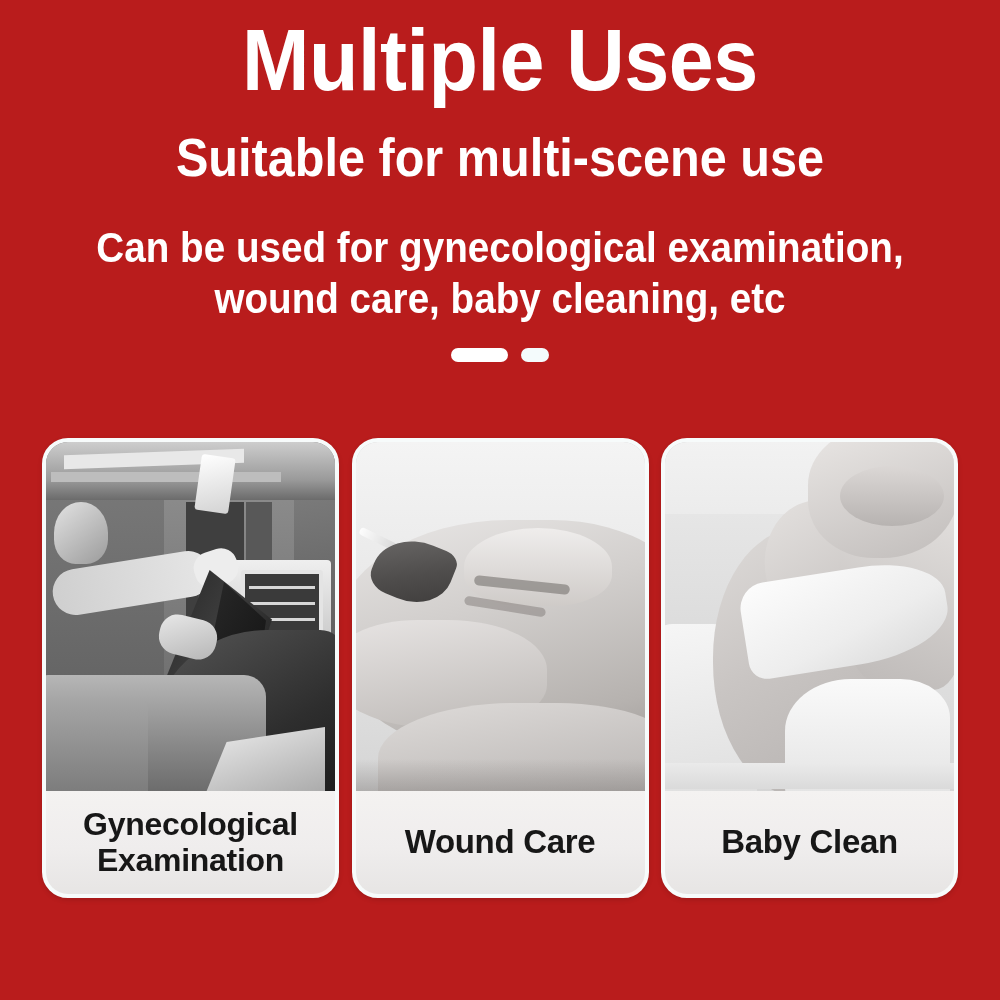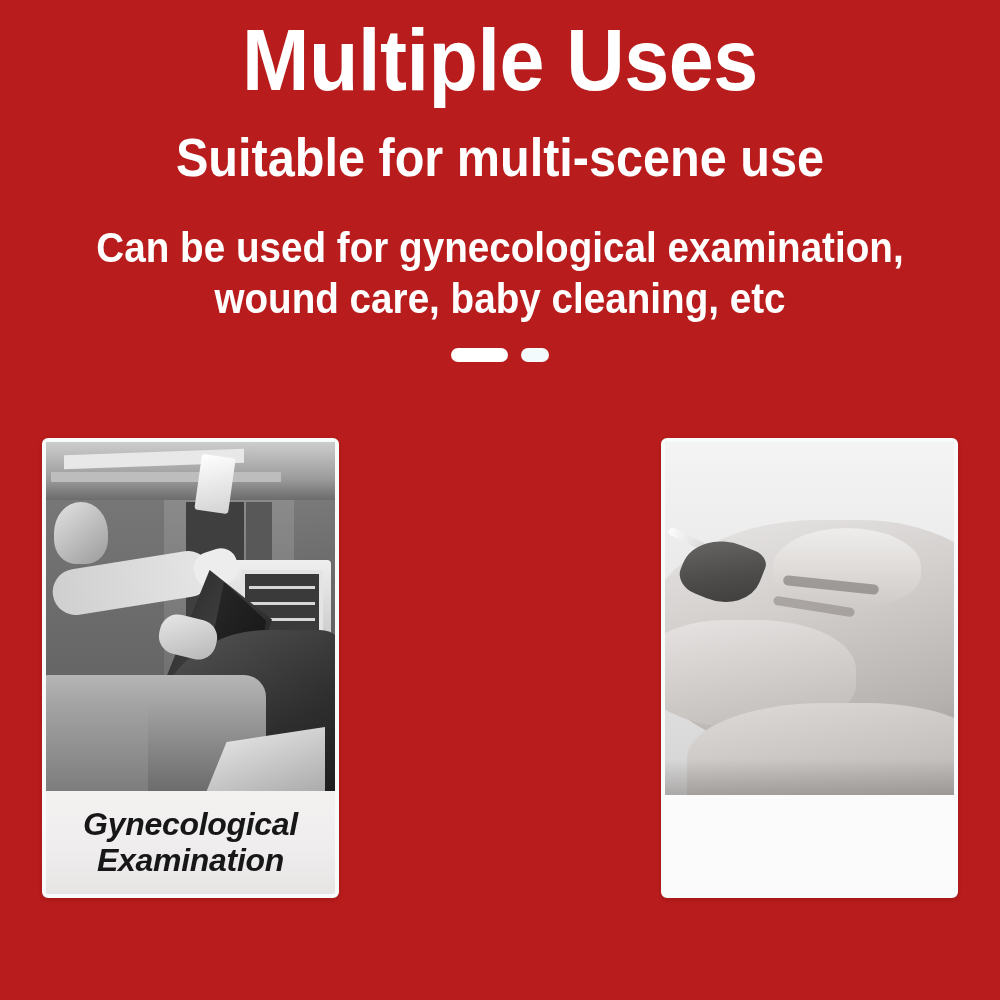--- a/index.html
+++ b/index.html
@@ -104,25 +104,24 @@
     display: flex;
     justify-content: space-between;
   }
 
   .card {
     position: relative;
     width: 297px;
     height: 460px;
     background: #fbfbfb;
     border: 4px solid #f7fbfb;
-    border-radius: 6px;
+    border-radius: 26px;
     box-sizing: border-box;
     overflow: hidden;
     box-shadow: 0 2px 5px rgba(0,0,0,0.13);
-    font-style: italic;
   }
 
   .card-photo {
     position: absolute;
     top: 0;
     left: 0;
     right: 0;
     height: 353px;
     overflow: hidden;
     background: #cfcfcf;
@@ -333,17 +332,39 @@
           <div class="knuckles"></div>
           <div class="finger-line1"></div>
           <div class="finger-line2"></div>
           <div class="thumb"></div>
           <div class="swab-stick"></div>
           <div class="swab-tip"></div>
           <div class="lower-hand"></div>
           <div class="lower-shadow"></div>
         </div>
       </div>
+      <div class="card-label">
+        <div class="card-label-text">Wound Care</div>
+      </div>
     </div>
 
+    <div class="card">
+      <div class="card-photo">
+        <div class="scene s3">
+          <div class="bg-band"></div>
+          <div class="towel-left"></div>
+          <div class="baby-body"></div>
+          <div class="baby-leg"></div>
+          <div class="adult-arm"></div>
+          <div class="adult-hand"></div>
+          <div class="adult-fingers"></div>
+          <div class="wipe"></div>
+          <div class="diaper"></div>
+          <div class="table-line"></div>
+        </div>
+      </div>
+      <div class="card-label">
+        <div class="card-label-text">Baby Clean</div>
+      </div>
+    </div>
 
   </div>
 </div>
 
 </body></html>

